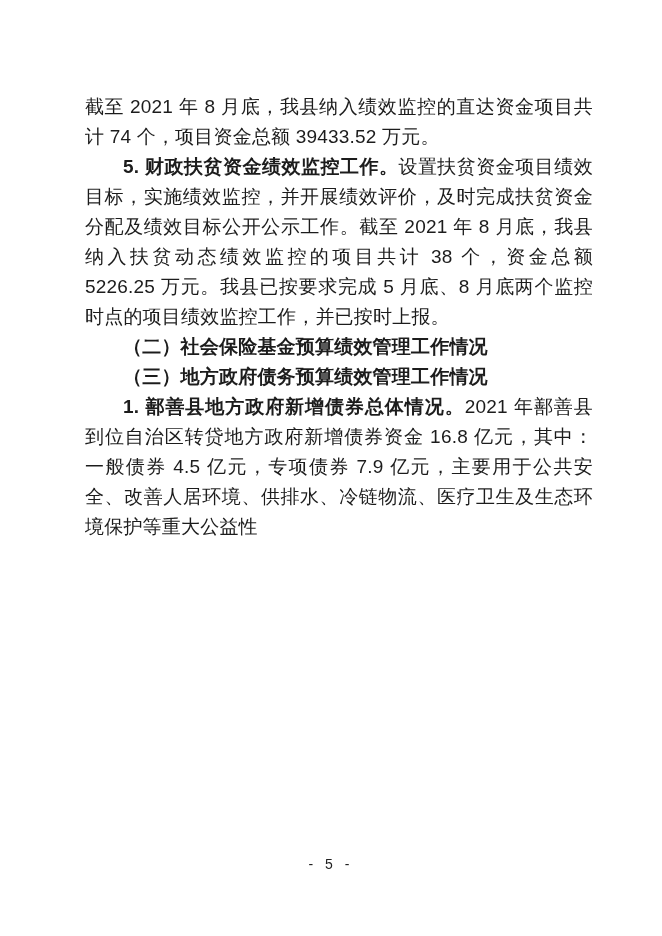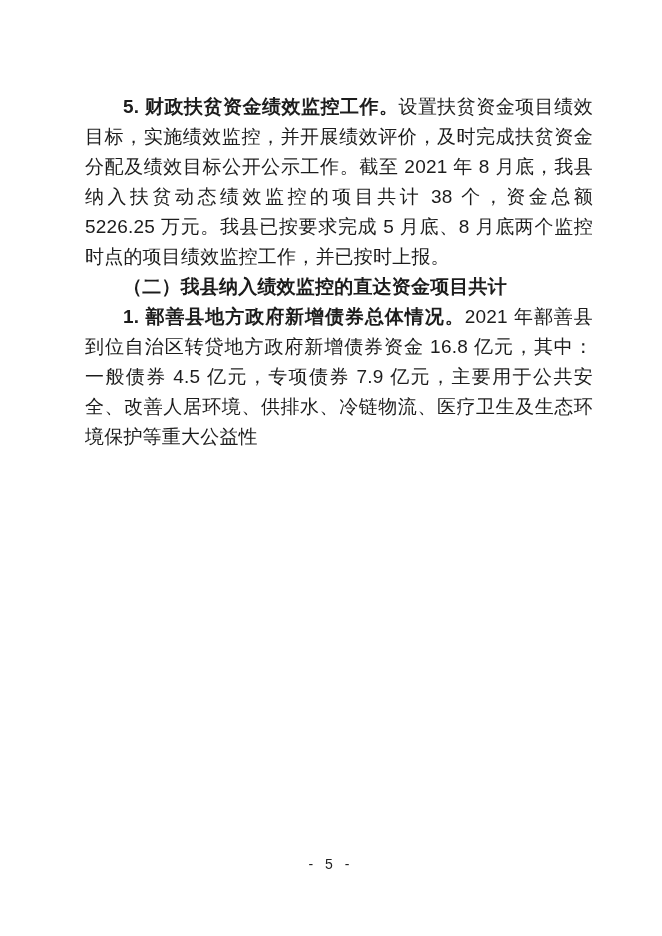--- a/index.html
+++ b/index.html
@@ -41,18 +41,20 @@
     font-size: 14px;
     letter-spacing: 4px;
     color: #222222;
   }
 </style>
 </head>
 <body>
 
 <div class="page">
   <div class="doc-body">
+      <p class="para"><span class="run">截至 2021 年 8 月底，我县纳入绩效监控的直达资金项目共计 74 个，项目资金总额 39433.52 万元。</span></p>
       <p class="para indent"><span class="run bold">5. 财政扶贫资金绩效监控工作。</span><span class="run">设置扶贫资金项目绩效目标，实施绩效监控，并开展绩效评价，及时完成扶贫资金分配及绩效目标公开公示工作。截至 2021 年 8 月底，我县纳入扶贫动态绩效监控的项目共计 38 个，资金总额 5226.25 万元。我县已按要求完成 5 月底、8 月底两个监控时点的项目绩效监控工作，并已按时上报。</span></p>
-      <p class="para indent heading"><span class="run bold">（二）我县纳入绩效监控的直达资金项目共计</span></p>
+      <p class="para indent heading"><span class="run bold">（二）社会保险基金预算绩效管理工作情况</span></p>
+      <p class="para indent heading"><span class="run bold">（三）地方政府债务预算绩效管理工作情况</span></p>
       <p class="para indent"><span class="run bold">1. 鄯善县地方政府新增债券总体情况。</span><span class="run">2021 年鄯善县到位自治区转贷地方政府新增债券资金 16.8 亿元，其中：一般债券 4.5 亿元，专项债券 7.9 亿元，主要用于公共安全、改善人居环境、供排水、冷链物流、医疗卫生及生态环境保护等重大公益性</span></p>
     </div>
   <div class="footer">- 5 -</div>
 </div>
 
 </body></html>

